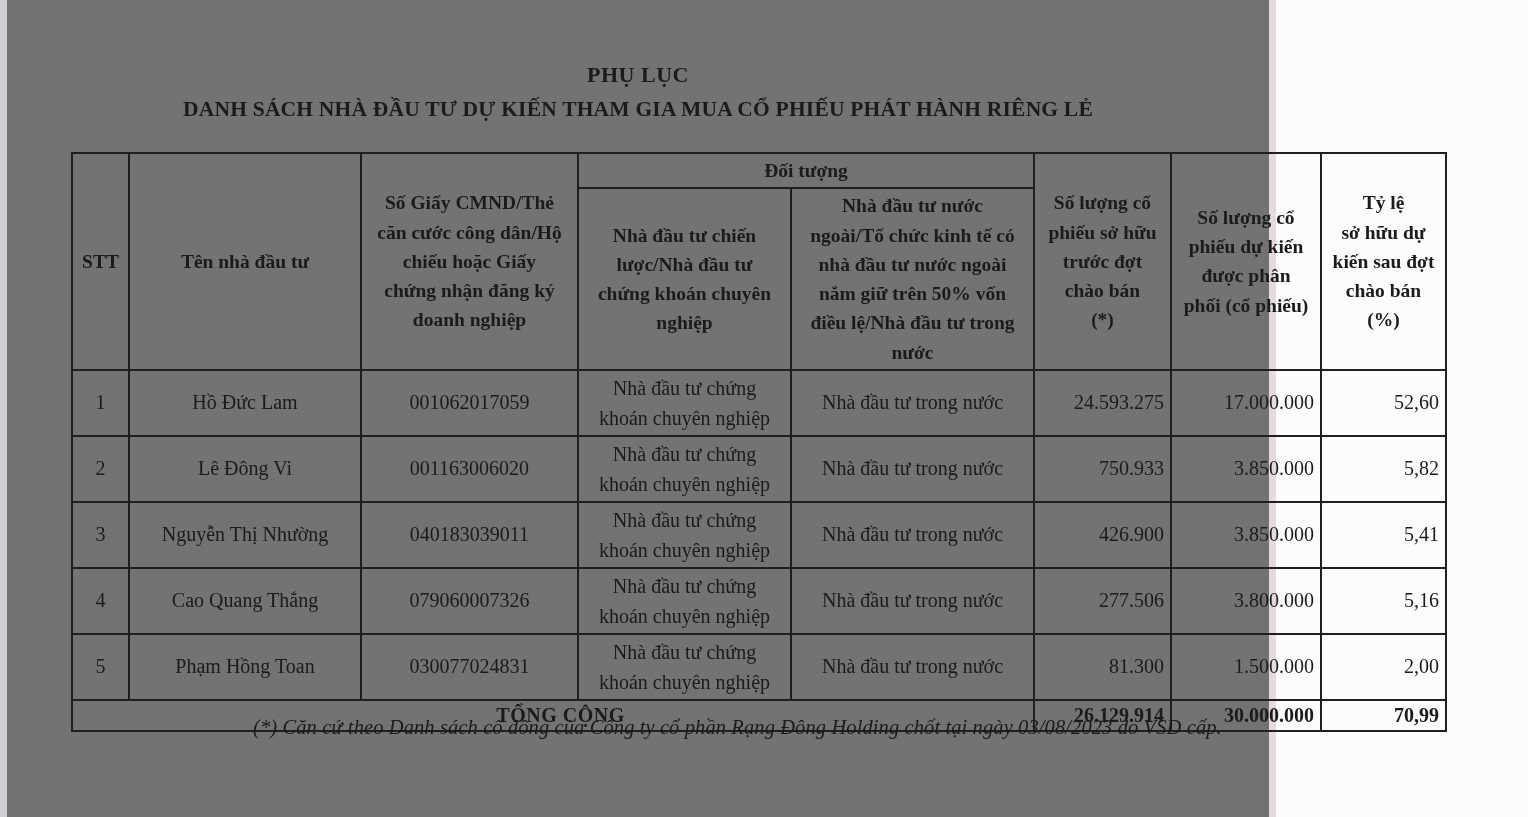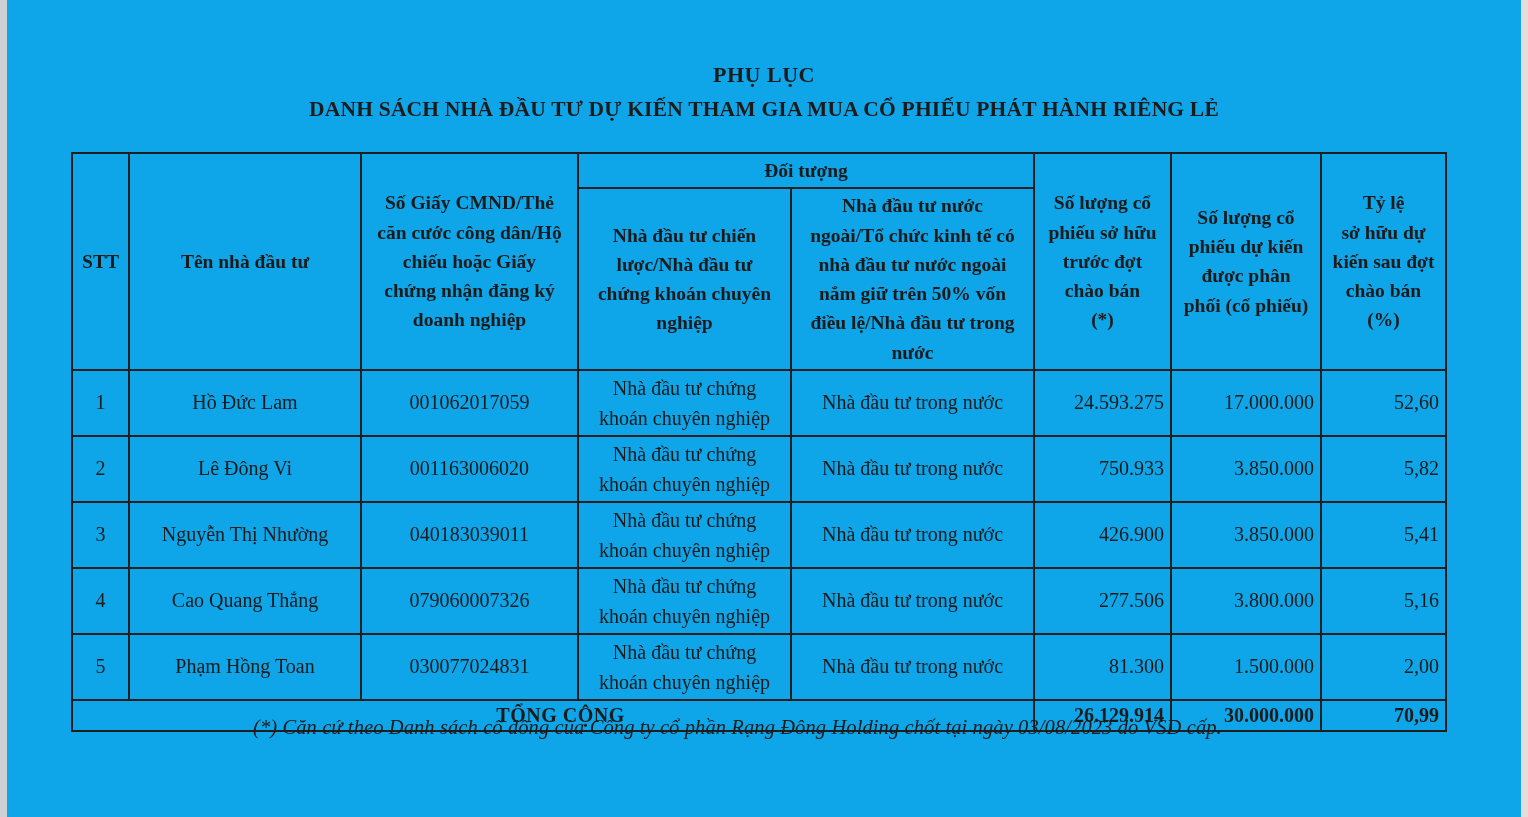--- a/index.html
+++ b/index.html
@@ -5,23 +5,23 @@
   * { margin: 0; padding: 0; box-sizing: border-box; }
   html, body { width: 1528px; height: 817px; }
   body {
     font-family: "Liberation Serif", "DejaVu Serif", serif;
     color: #1b1b1b;
     background: #fbfcfb;
     overflow: hidden;
   }
   .page {
     position: relative;
-    width: 1528px;
+    width: 1276px;
     height: 817px;
-    background: #0ea5e9;
+    background: #737373;
   }
   .scan-edge-left {
     position: absolute; left: 0; top: 0; width: 7px; height: 100%;
     background: #ced1d3;
   }
   .scan-edge-right {
     position: absolute; right: 0; top: 0; width: 7px; height: 100%;
     background: #e3dbde;
   }
   .title-block {

